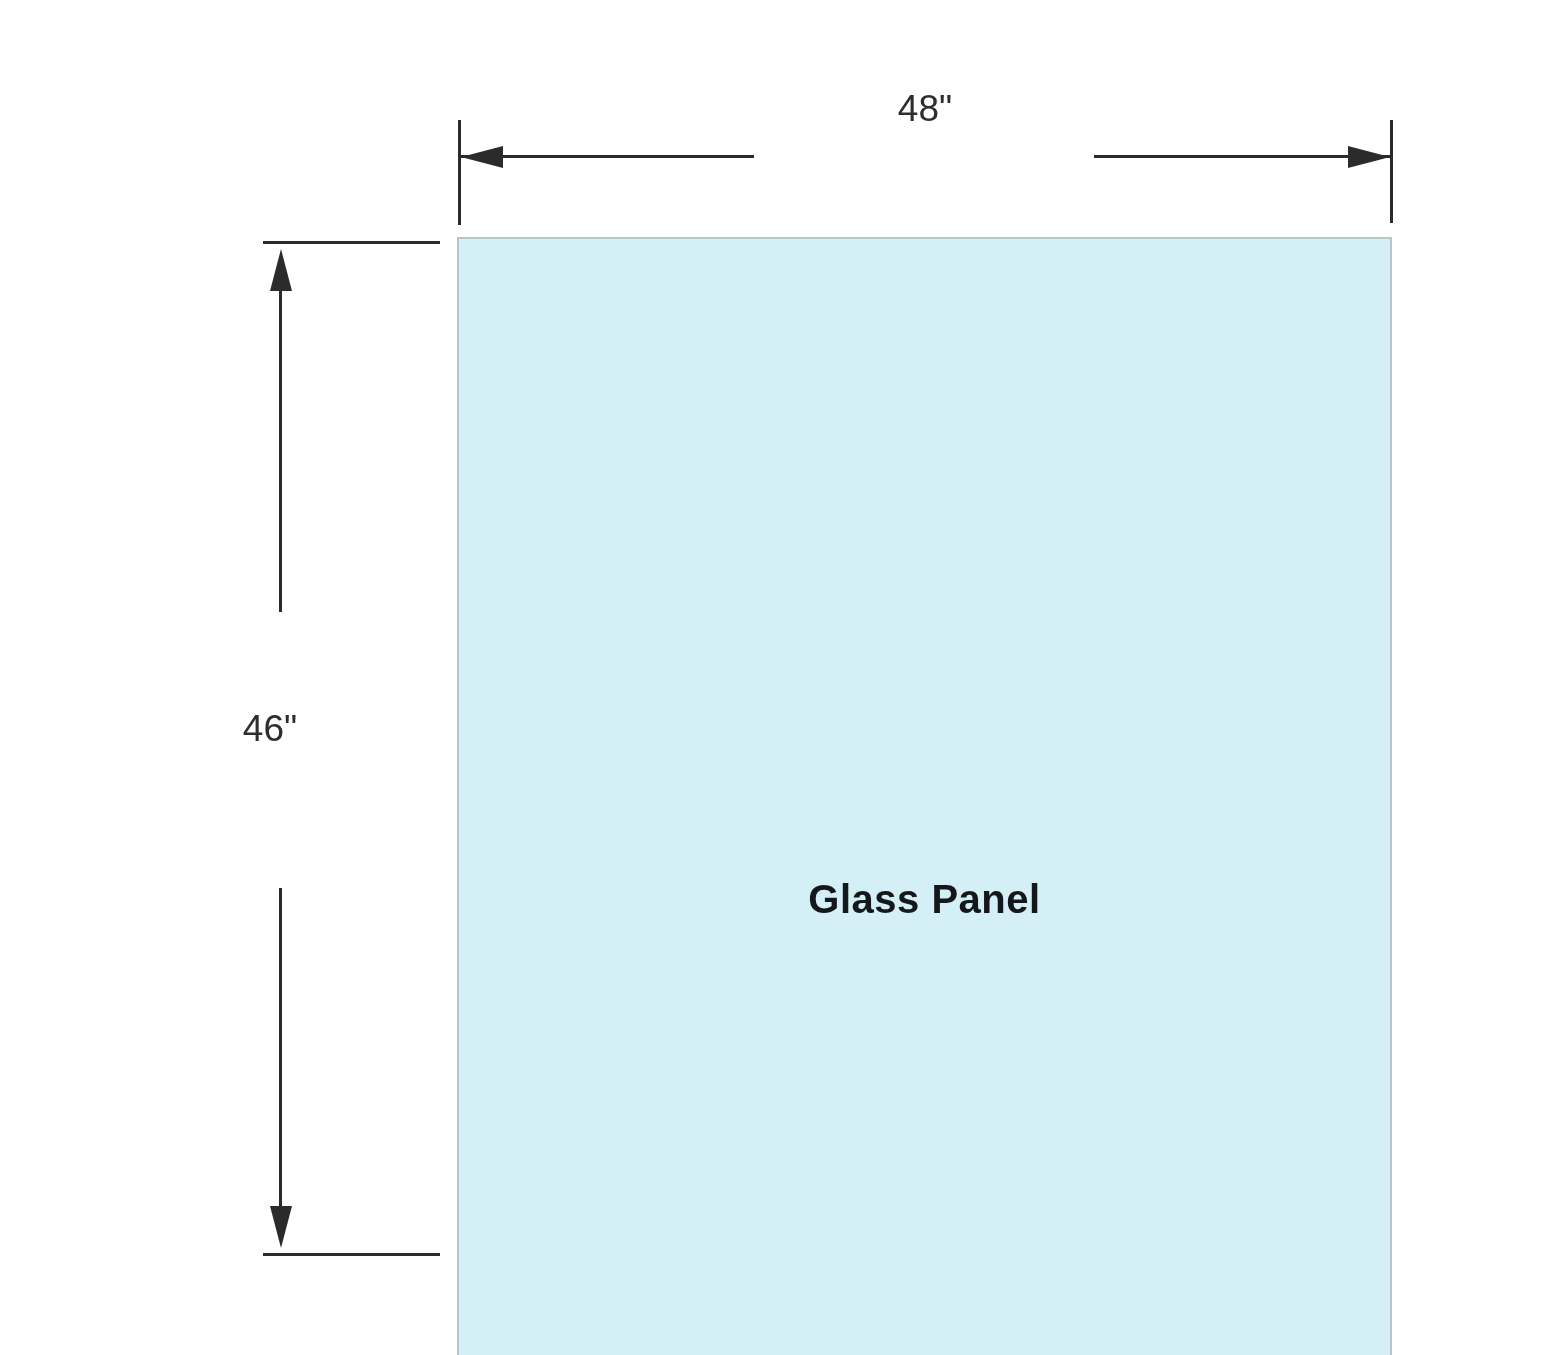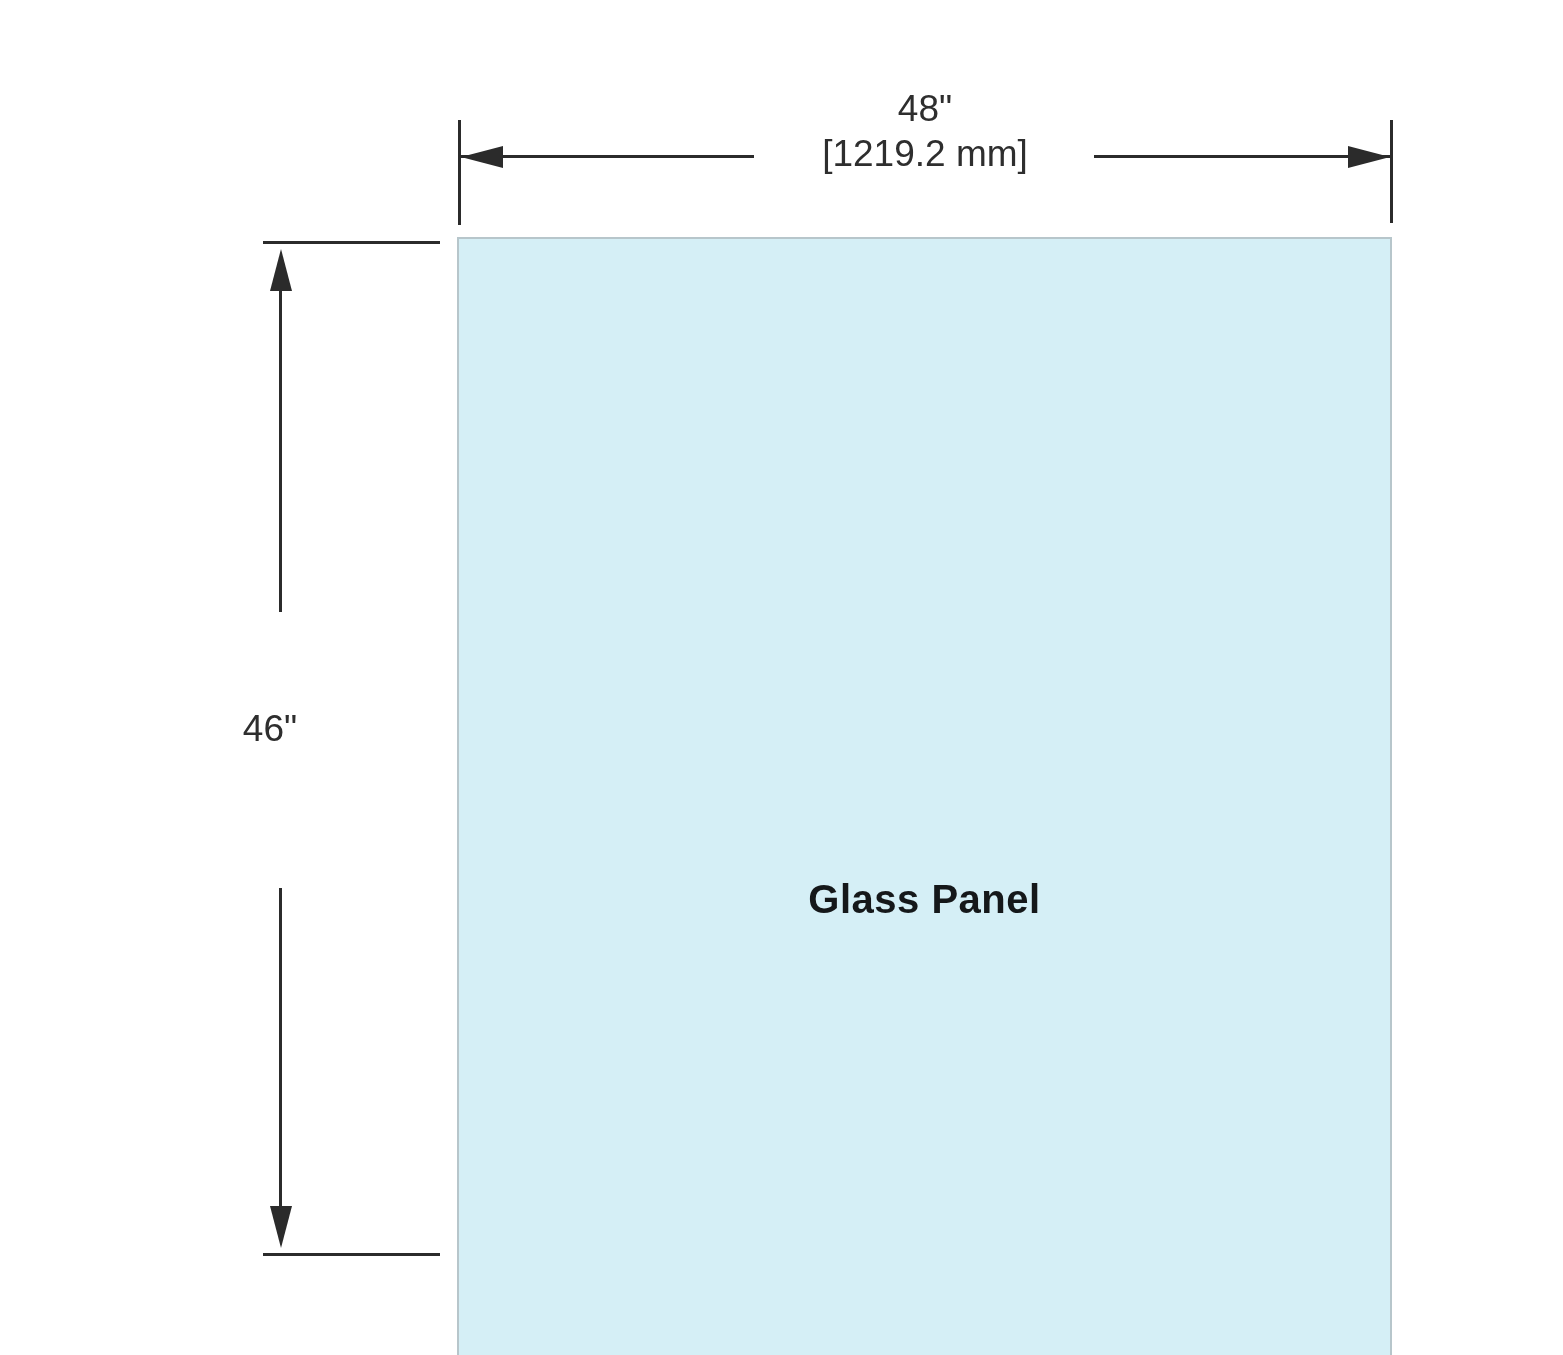--- a/index.html
+++ b/index.html
@@ -98,21 +98,20 @@
   </div>
 
   <div class="vline ext-top-left"></div>
   <div class="vline ext-top-right"></div>
   <div class="hline dim-h-seg-left"></div>
   <div class="hline dim-h-seg-right"></div>
   <div class="arrow arrow-left  arrow-dim-left"></div>
   <div class="arrow arrow-right arrow-dim-right"></div>
   <div class="width-label">
     <div>48"</div>
-    <div>[1219.2 mm]</div>
   </div>
 
   <div class="hline ext-left-top"></div>
   <div class="hline ext-left-bottom"></div>
   <div class="vline dim-v-seg-upper"></div>
   <div class="vline dim-v-seg-lower"></div>
   <div class="arrow arrow-up   arrow-dim-up"></div>
   <div class="arrow arrow-down arrow-dim-down"></div>
   <div class="height-label">
     <div>46"</div>

